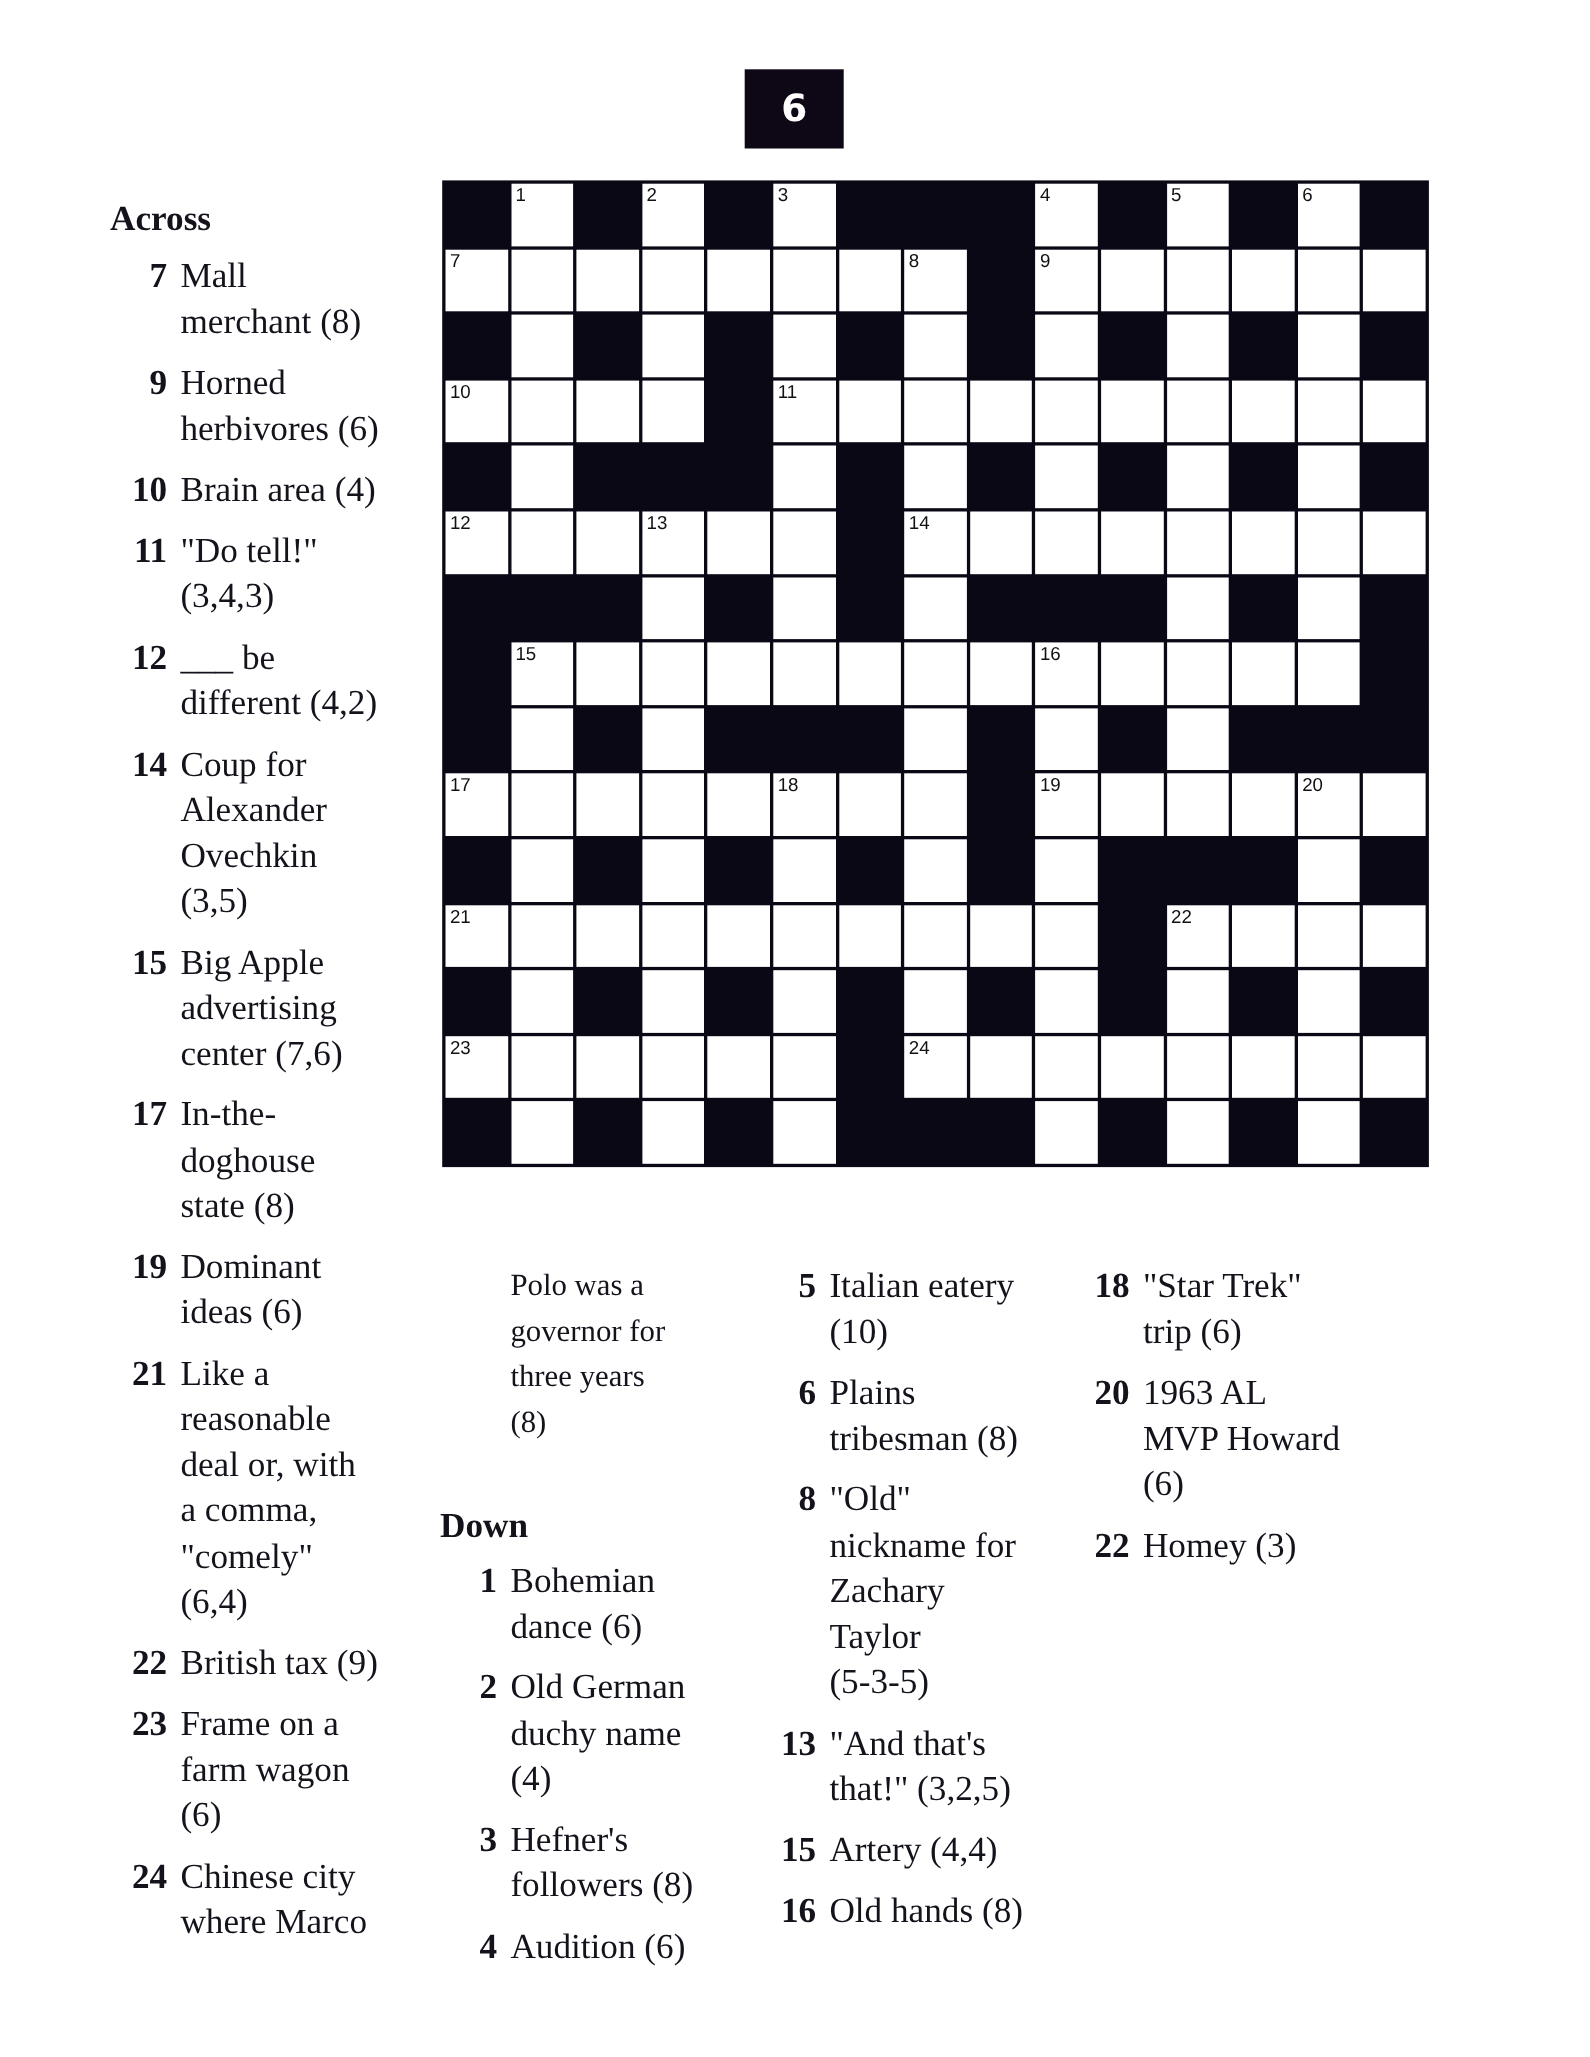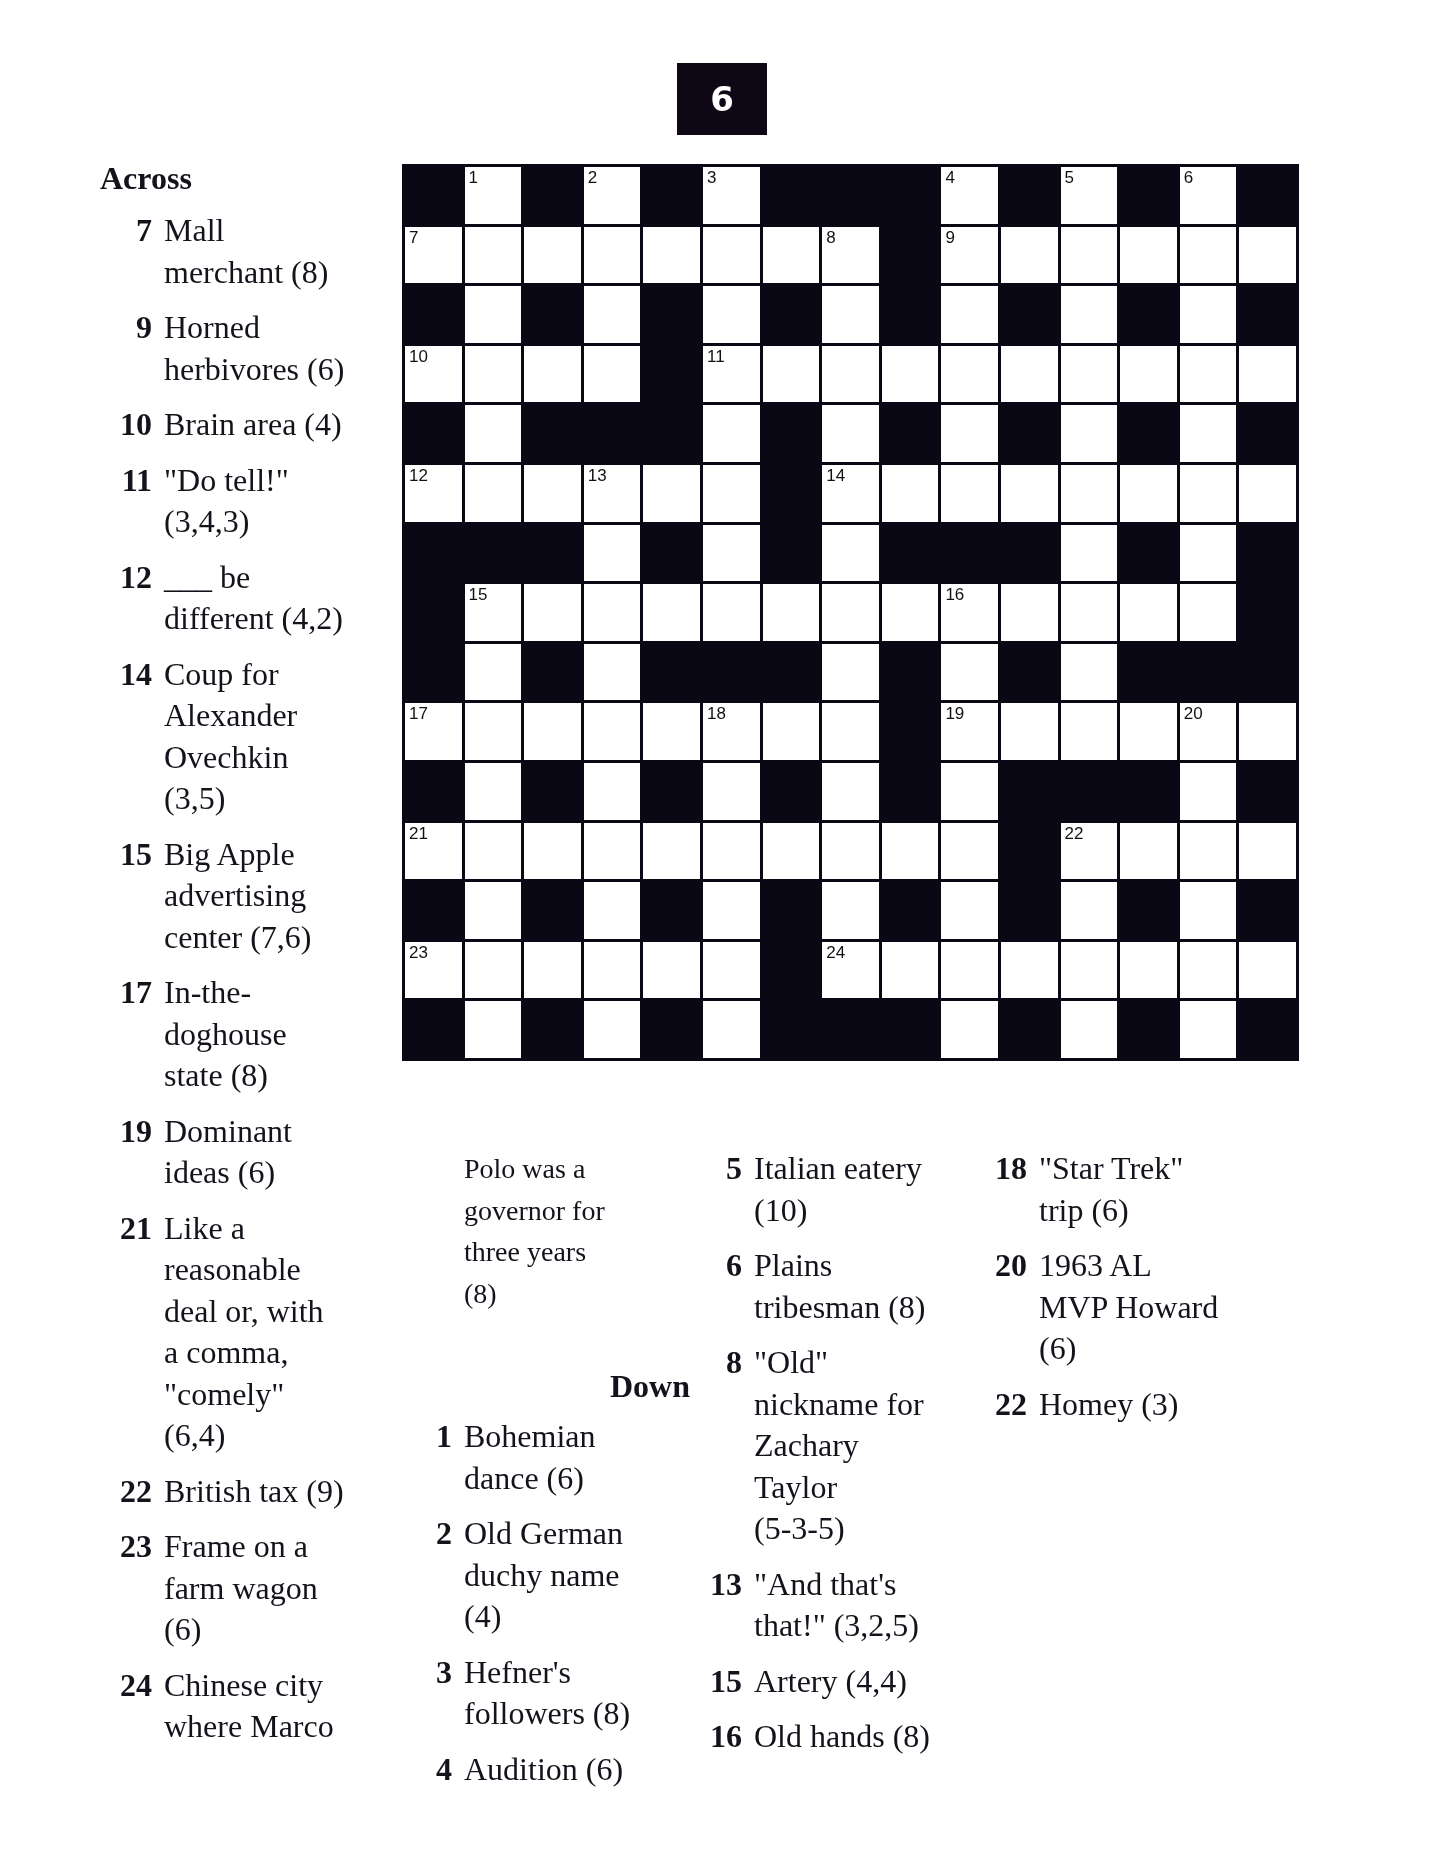--- a/index.html
+++ b/index.html
@@ -298,21 +298,21 @@
     <div class="cell block"></div>
     <div class="cell block"></div>
     <div class="cell"></div>
     <div class="cell block"></div>
     <div class="cell"></div>
     <div class="cell block"></div>
     <div class="cell"></div>
     <div class="cell block"></div>
   </div>
 
-<div class="col" id="col-across" style="left:100px; top:160px; width:290px;">
+<div class="col" id="col-across" style="left:100px; top:180px; width:290px;">
   <div class="heading">Across</div>
   <div id="across-list">
       <div class="clue">
         <span class="n">7</span>
         <span class="t">Mall<br>merchant (8)</span>
       </div>
       <div class="clue">
         <span class="n">9</span>
         <span class="t">Horned<br>herbivores (6)</span>
       </div>
@@ -358,21 +358,21 @@
       </div>
       <div class="clue">
         <span class="n">24</span>
         <span class="t">Chinese city<br>where Marco</span>
       </div>
     </div>
 </div>
 
 <div class="col" id="col-down1" style="left:400px; top:1148px; width:290px;">
   <div class="cont" id="cont24">Polo was a<br>governor for<br>three years<br>(8)</div>
-  <div class="heading" style="margin-bottom:12px;text-align:right;">Down</div>
+  <div class="heading" style="margin-bottom:12px;">Down</div>
   <div id="down-list-1">
       <div class="clue">
         <span class="n">1</span>
         <span class="t">Bohemian<br>dance (6)</span>
       </div>
       <div class="clue">
         <span class="n">2</span>
         <span class="t">Old German<br>duchy name<br>(4)</span>
       </div>
       <div class="clue">

